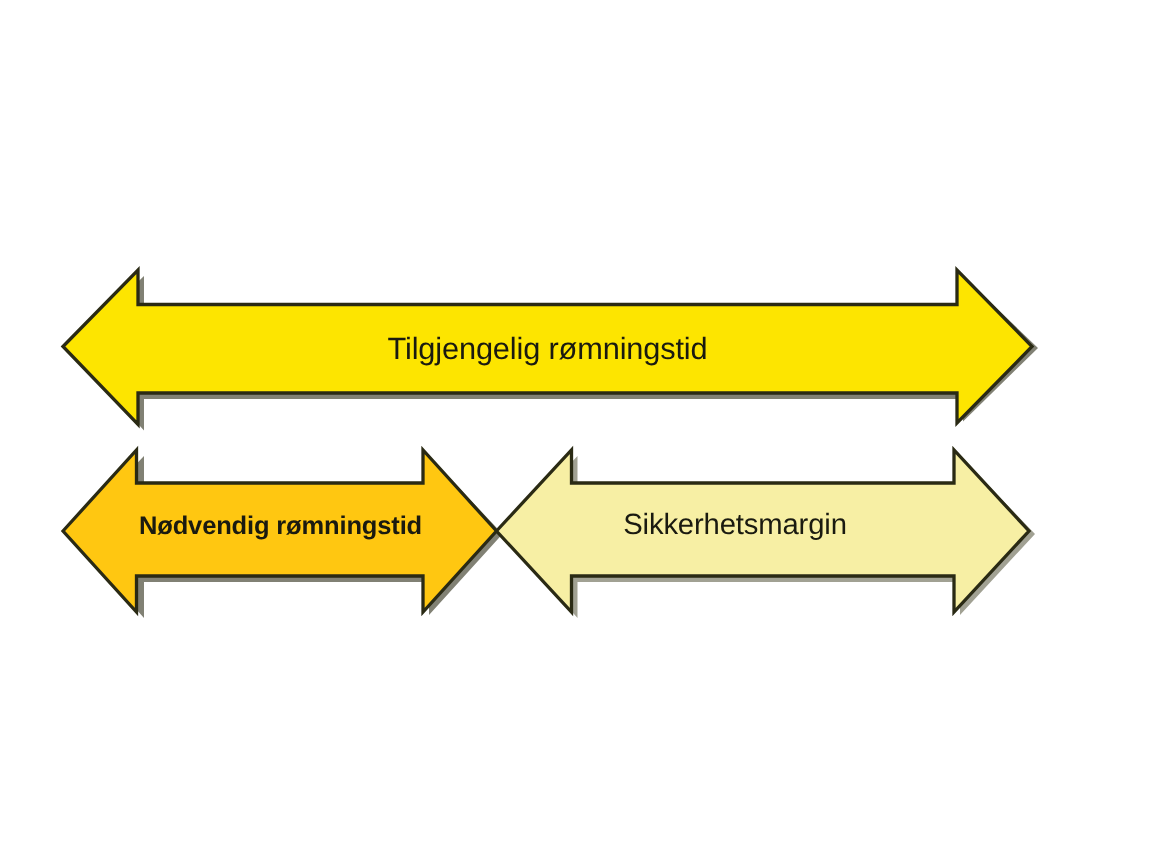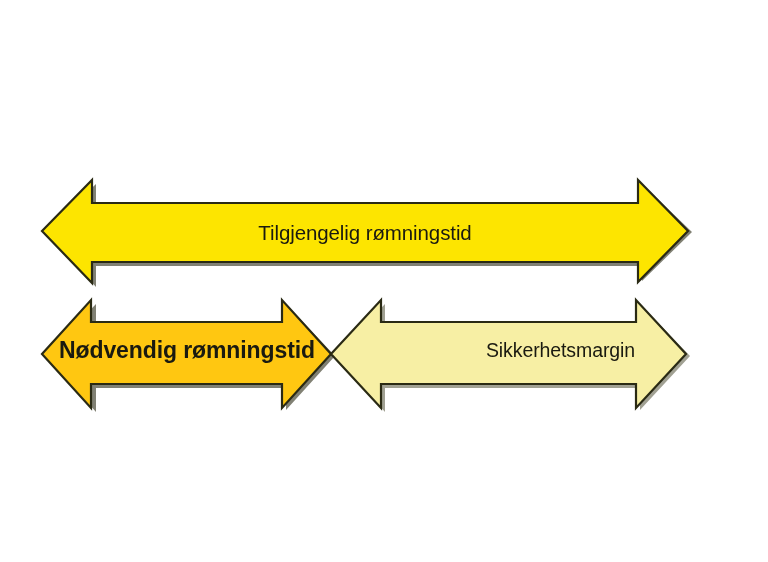--- a/index.html
+++ b/index.html
@@ -39,31 +39,30 @@
     left: 92px;
     top: 220px;
     width: 546px;
     font-size: 20.5px;
     line-height: 26px;
   }
   #label-required {
     left: 52px;
     top: 338px;
     width: 270px;
-    font-size: 23px;
+    font-size: 17px;
     line-height: 25px;
     font-weight: bold;
   }
   #label-margin {
     left: 345px;
     top: 338px;
     width: 290px;
     font-size: 19.5px;
     line-height: 25px;
-    text-align: right;
   }
 </style>
 </head>
 <body>
 
 <div id="canvas" style="background: rgb(255, 255, 255); border-radius: 20px;">
 
   <svg class="arrow-layer" viewBox="0 0 768 562" xmlns="http://www.w3.org/2000/svg">
 
     <g>

